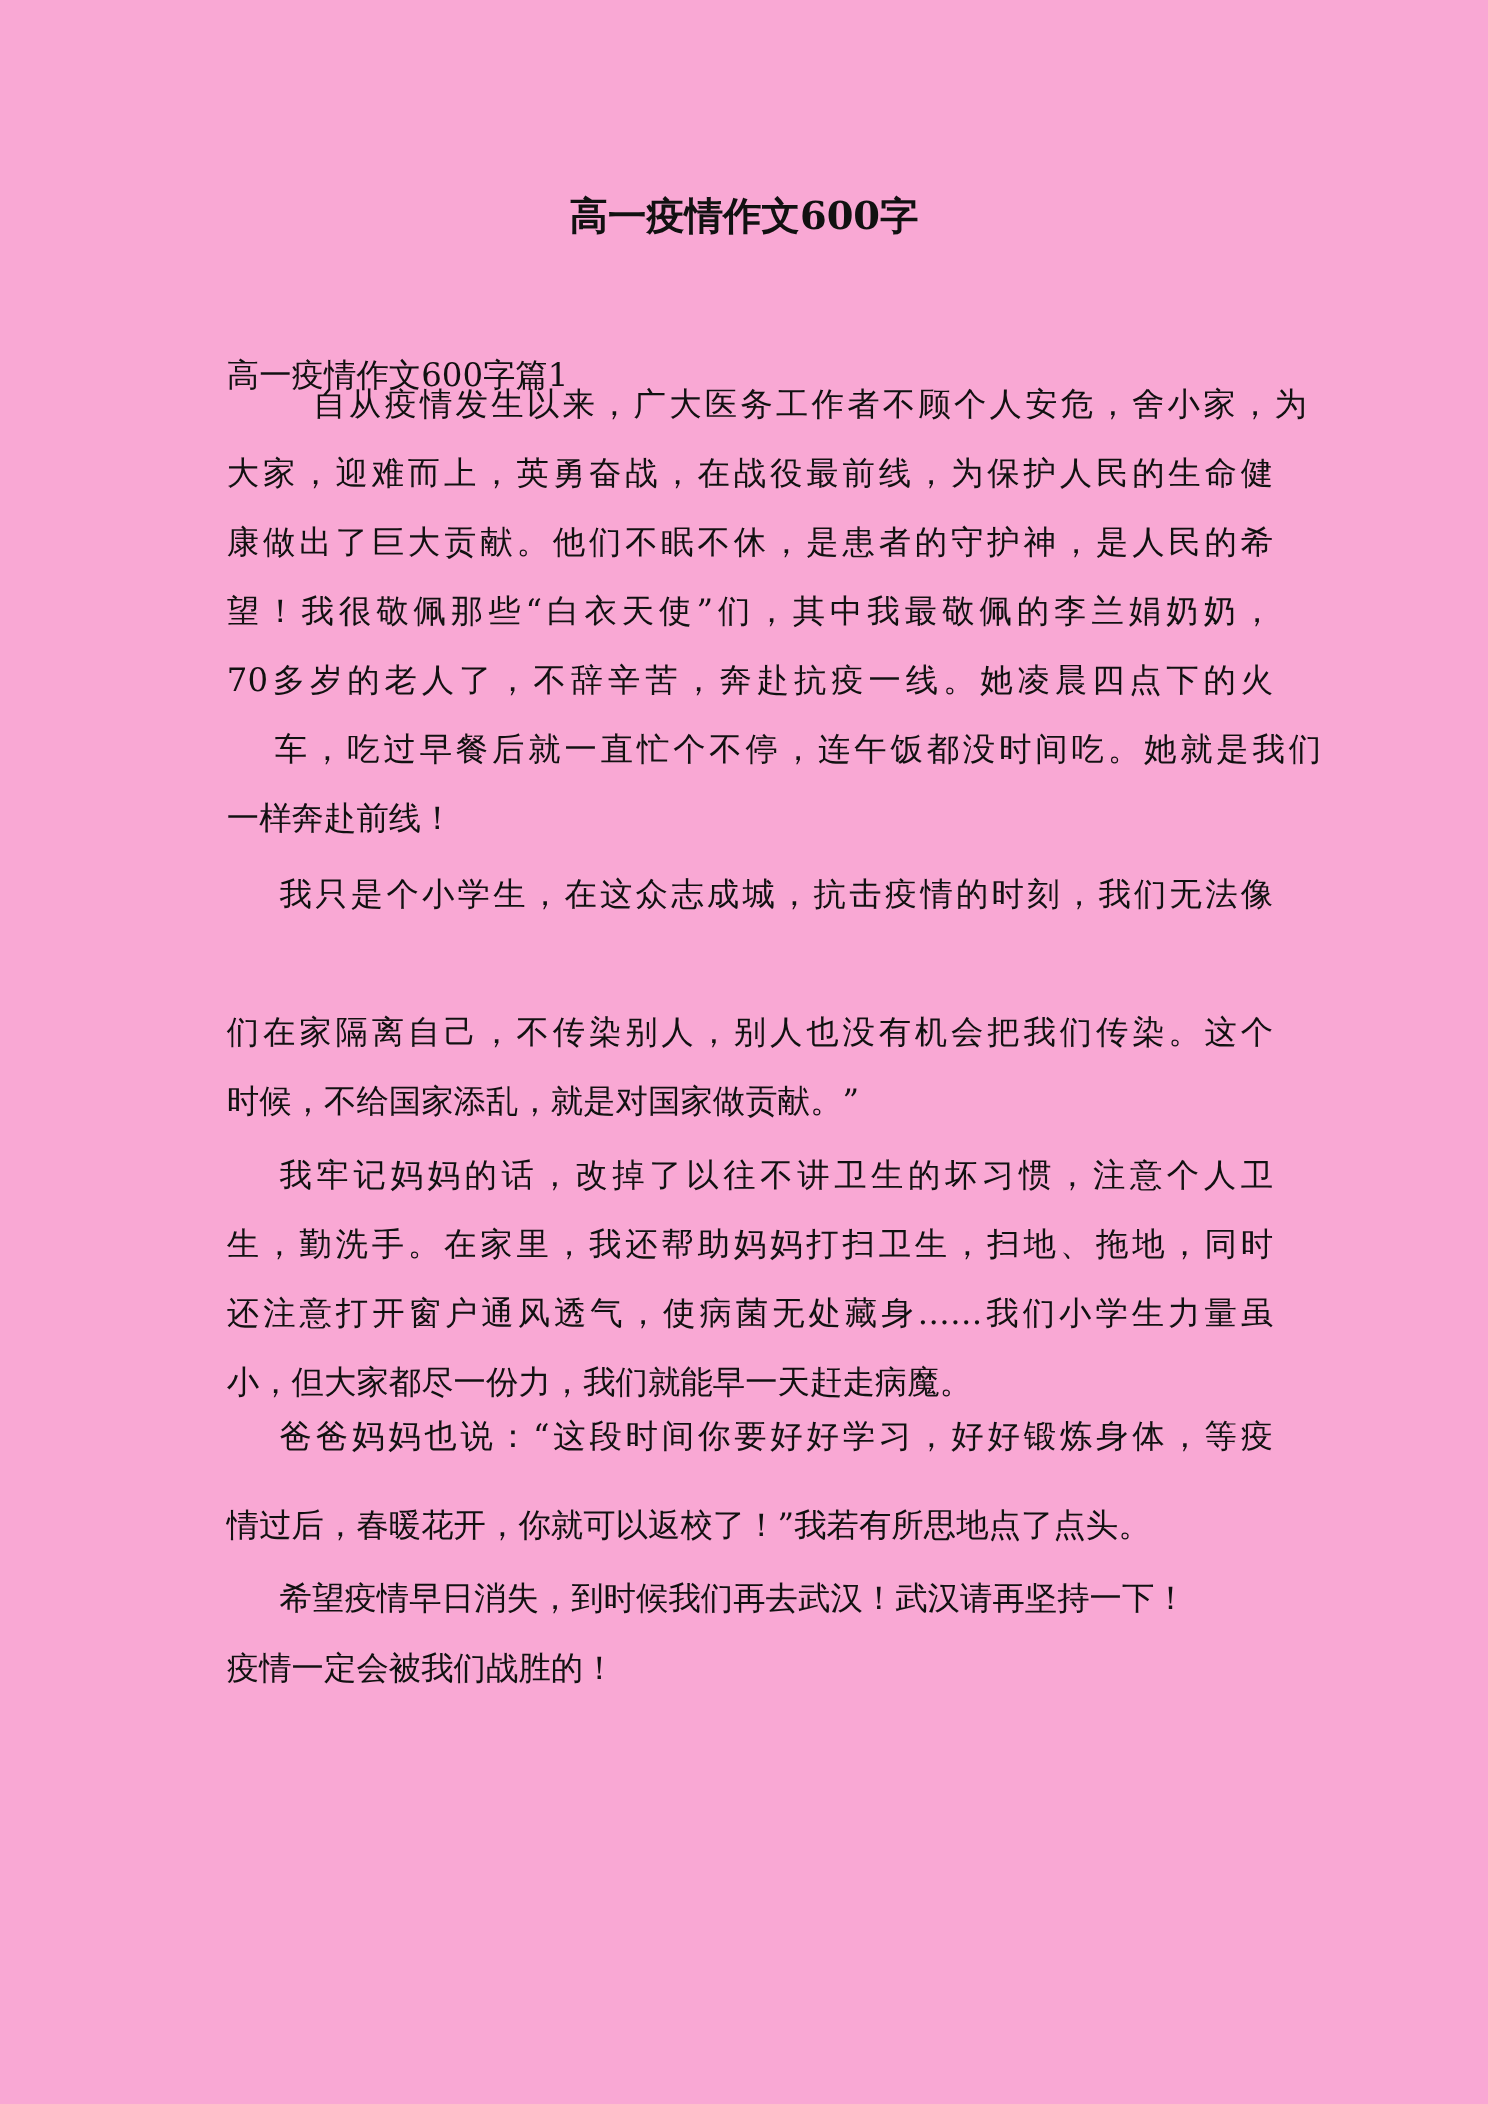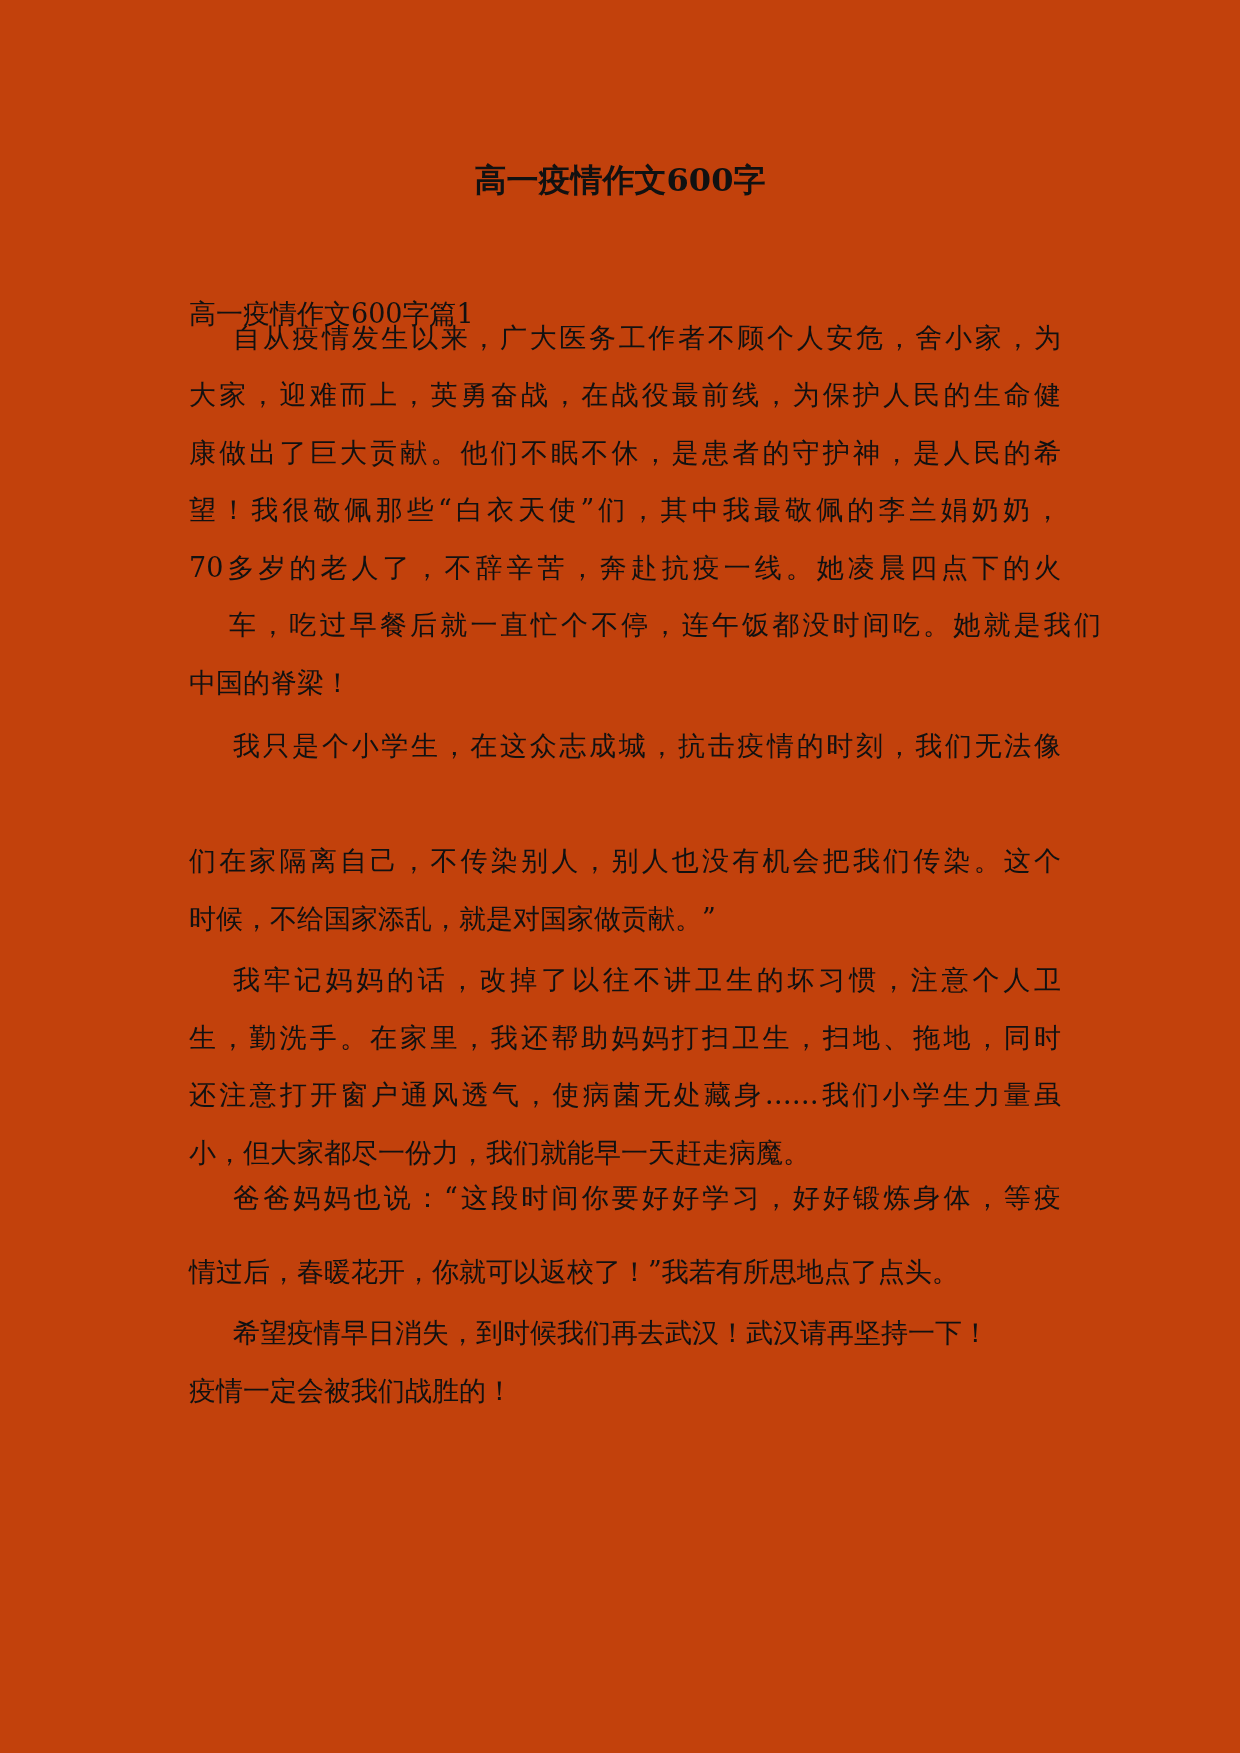--- a/index.html
+++ b/index.html
@@ -13,21 +13,21 @@
       position: relative;
       overflow: hidden;
       font-family: "DejaVu Serif", "Liberation Serif", serif;
       color: #111111;
     }
     .page {
       position: absolute;
       left: 0; top: 0;
       width: 1240px;
       height: 1753px;
-      background: #c2410c;
+      background: #f9a8d4;
     }
     .title {
       position: absolute;
       left: 0;
       width: 1240px;
       top: 160px;
       text-align: center;
       font-size: 32px;
       font-weight: bold;
       line-height: 40px;
@@ -59,27 +59,27 @@
       text-align-last: left;
     }
   </style>
 </head>
 <body>
 
 <div class="page">
   <div class="title">高一疫情作文600字</div>
   <div class="subtitle">高一疫情作文600字篇1</div>
 
-  <div class="line indent" style="top:320px;">自从疫情发生以来，广大医务工作者不顾个人安危，舍小家，为</div>
+  <div class="line indent" style="top:320px;margin-left:28px;">自从疫情发生以来，广大医务工作者不顾个人安危，舍小家，为</div>
   <div class="line" style="top:377px;">大家，迎难而上，英勇奋战，在战役最前线，为保护人民的生命健</div>
   <div class="line" style="top:435px;">康做出了巨大贡献。他们不眠不休，是患者的守护神，是人民的希</div>
   <div class="line" style="top:492px;">望！我很敬佩那些“白衣天使”们，其中我最敬佩的李兰娟奶奶，</div>
   <div class="line" style="top:550px;">70多岁的老人了，不辞辛苦，奔赴抗疫一线。她凌晨四点下的火</div>
   <div class="line" style="top:607px;margin-left:40px;">车，吃过早餐后就一直忙个不停，连午饭都没时间吃。她就是我们</div>
-  <div class="line last" style="top:665px;">中国的脊梁！</div>
+  <div class="line last" style="top:665px;">一样奔赴前线！</div>
 
   <div class="line indent" style="top:728px;">我只是个小学生，在这众志成城，抗击疫情的时刻，我们无法像</div>
   <div class="line" style="top:843px;">们在家隔离自己，不传染别人，别人也没有机会把我们传染。这个</div>
   <div class="line last" style="top:901px;">时候，不给国家添乱，就是对国家做贡献。”</div>
 
   <div class="line indent" style="top:962px;">我牢记妈妈的话，改掉了以往不讲卫生的坏习惯，注意个人卫</div>
   <div class="line" style="top:1020px;">生，勤洗手。在家里，我还帮助妈妈打扫卫生，扫地、拖地，同时</div>
   <div class="line" style="top:1077px;">还注意打开窗户通风透气，使病菌无处藏身……我们小学生力量虽</div>
   <div class="line last" style="top:1135px;">小，但大家都尽一份力，我们就能早一天赶走病魔。</div>
 

